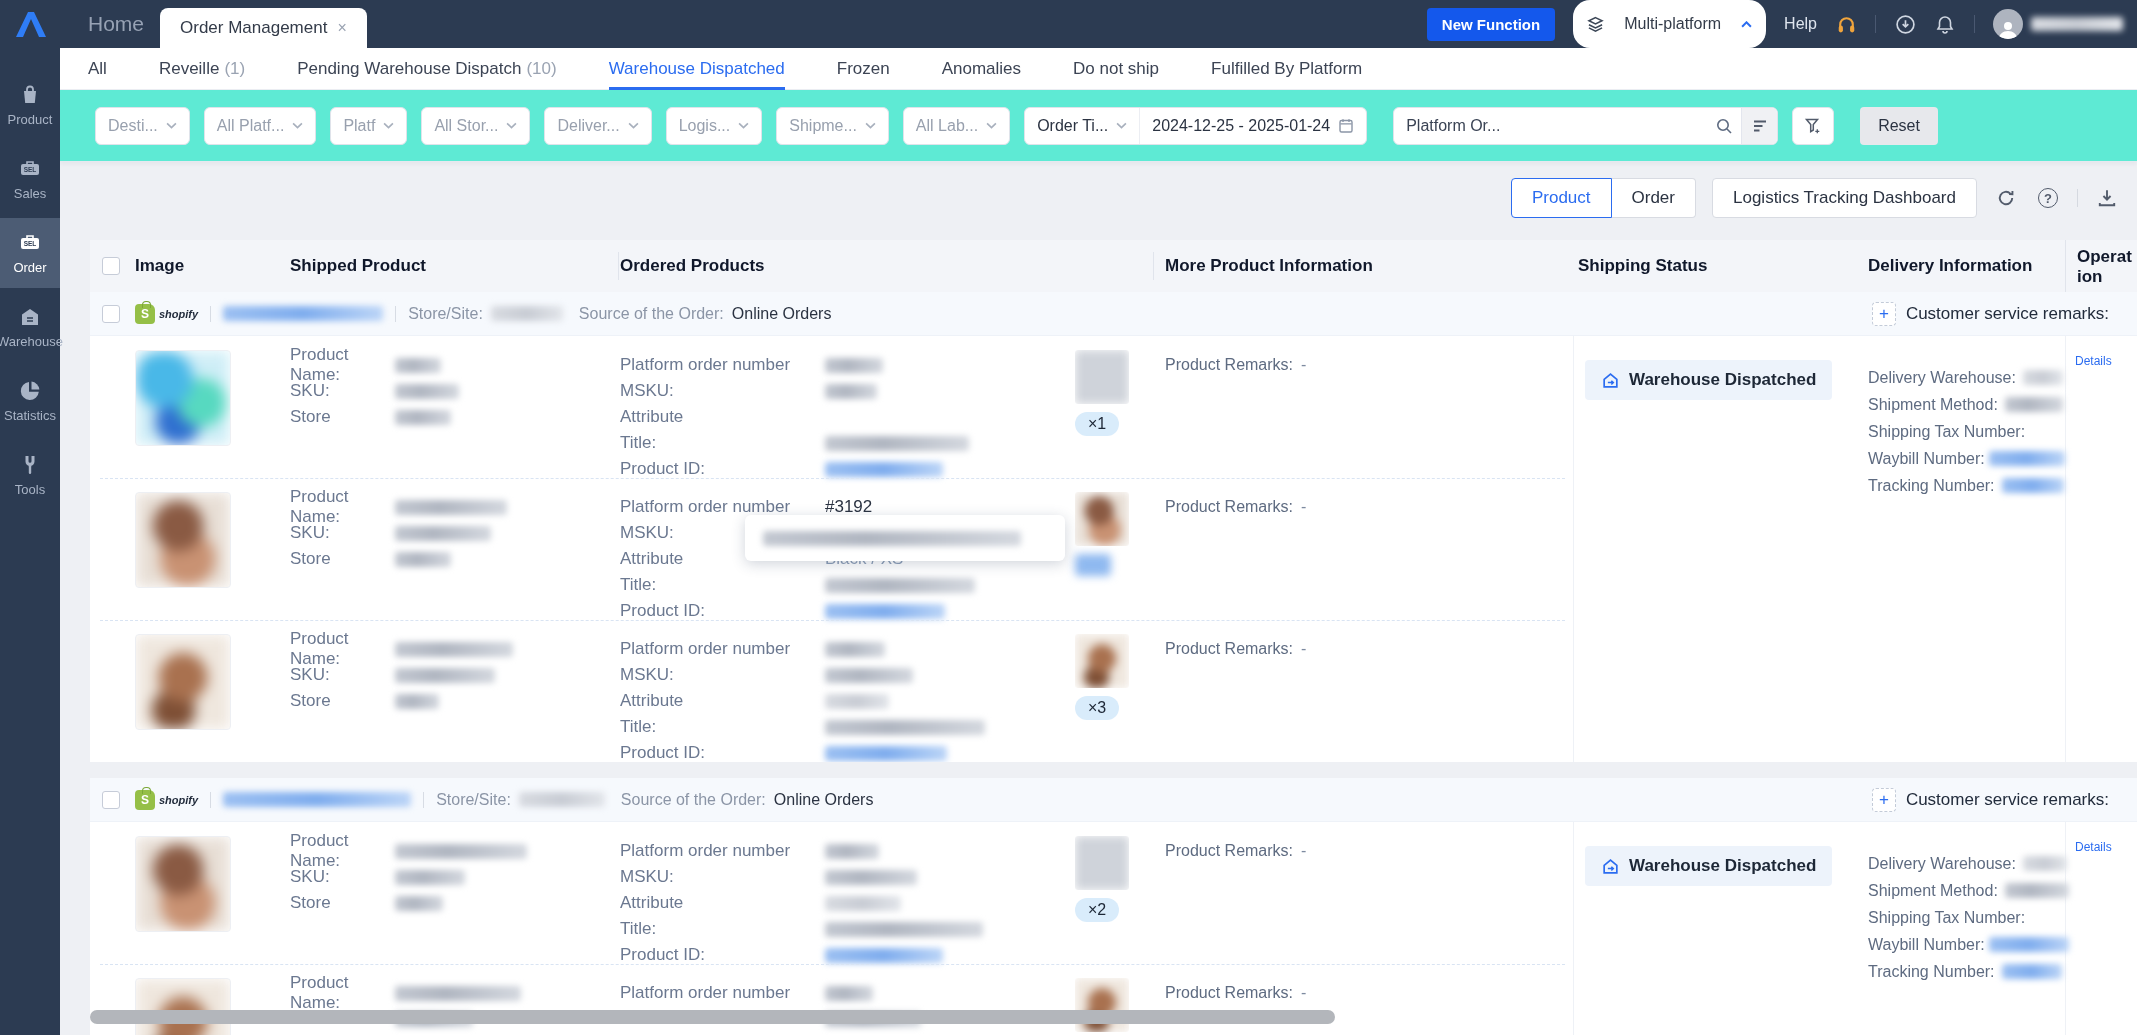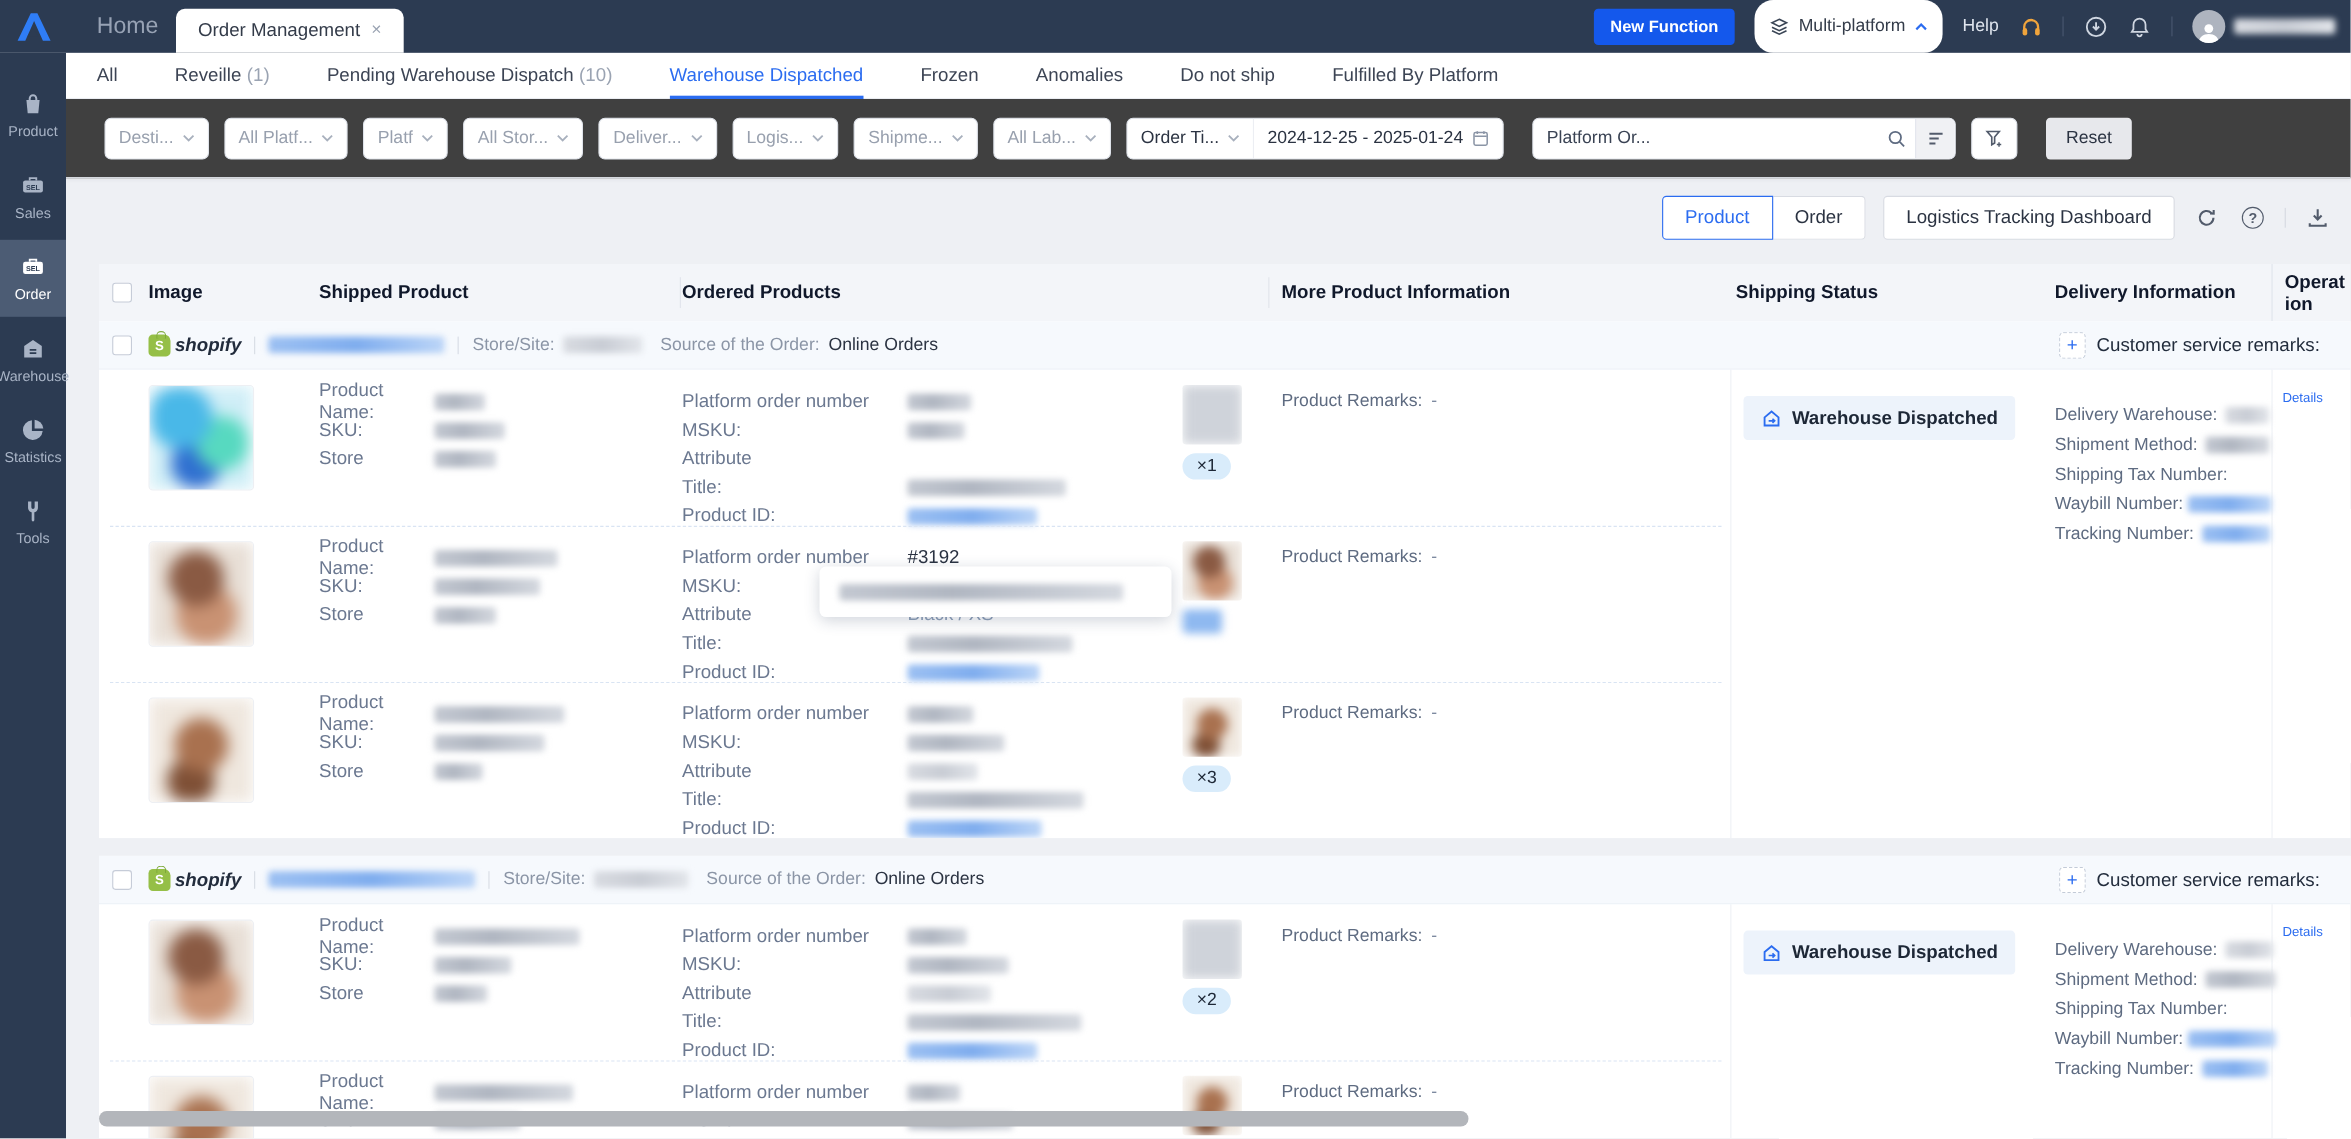--- a/index.html
+++ b/index.html
@@ -7,40 +7,40 @@
     font-family:"Liberation Sans", sans-serif; background:#eef0f4; position:relative; }
 
   
   .topbar { position:absolute; left:0; top:0; width:2137px; height:48px; background:#2c3b52; z-index:30; display:flex; align-items:center; }
   .logo { position:absolute; left:0; top:0; width:60px; height:48px; display:flex; align-items:center; justify-content:center; }
   .tab-home { position:absolute; left:88px; top:0; height:48px; display:flex; align-items:center; color:#97a2b4; font-size:21px; cursor:pointer; }
   .tab-active { position:absolute; left:160px; top:8px; height:40px; background:#fff; border-radius:8px 8px 0 0; display:flex; align-items:center; gap:10px; padding:0 20px; font-size:17px; color:#333b49; }
   .tab-close { color:#9aa3b2; font-size:16px; cursor:pointer; }
   .topbar-right { position:absolute; right:14px; top:0; height:48px; display:flex; align-items:center; gap:18px; }
   .btn-newfn { background:#1458ec; color:#fff; font-size:15px; font-weight:bold; padding:8px 15px; border-radius:4px; cursor:pointer; }
-  .pill-platform { background:#fff; border-radius:17px; height:48px; display:flex; align-items:center; gap:9px; padding:0 14px; font-size:16px; color:#333b49; cursor:pointer; }
+  .pill-platform { background:#fff; border-radius:17px; height:48px; display:flex; align-items:center; gap:20px; padding:0 14px; font-size:16px; color:#333b49; cursor:pointer; }
   .help-link { color:#dfe5ee; font-size:16px; cursor:pointer; }
   .tb-ico { width:22px; height:22px; display:flex; align-items:center; justify-content:center; cursor:pointer; }
   .tb-div { width:1px; height:18px; background:#4a5871; }
   .avatar-wrap { display:flex; align-items:center; gap:8px; }
   .avatar { width:30px; height:30px; border-radius:50%; background:#aeb4bf; display:flex; align-items:flex-end; justify-content:center; overflow:hidden; }
 
   
   .sidebar { position:absolute; left:0; top:48px; width:60px; height:987px; background:#2c3b52; z-index:25; }
   .side-item { position:absolute; left:0; width:60px; height:70px; display:flex; flex-direction:column; align-items:center; justify-content:center; gap:5px; color:#a9b4c6; font-size:13px; cursor:pointer; }
   .side-item.active { background:#4c5c74; color:#fff; }
 
   
   .subtabs { position:absolute; left:60px; top:48px; width:2077px; height:42px; background:#fff; display:flex; align-items:center; gap:52px; padding:0 28px; border-bottom:1px solid #eceef3; z-index:20; }
   .stab { font-size:17px; color:#3c4454; height:42px; display:flex; align-items:center; gap:5px; cursor:pointer; white-space:nowrap; }
   .stab .cnt { color:#9aa3b2; }
   .stab.active { color:#2b6cf0; border-bottom:3px solid #2b6cf0; padding-top:3px; }
 
   
-  .filterbar { position:absolute; left:60px; top:90px; width:2077px; height:72px; background:#404040; display:flex; align-items:center; gap:14px; padding:0 0 0 35px; border-bottom:1px solid #e6e9f0; box-shadow:0 2px 4px rgba(30,40,60,.05); z-index:20; }
+  .filterbar { position:absolute; left:60px; top:90px; width:2077px; height:72px; background:#5eead4; display:flex; align-items:center; gap:14px; padding:0 0 0 35px; border-bottom:1px solid #e6e9f0; box-shadow:0 2px 4px rgba(30,40,60,.05); z-index:20; }
   .dd { height:38px; border:1px solid #dfe3ea; border-radius:6px; display:flex; align-items:center; gap:8px; padding:0 12px; font-size:16px; color:#98a0ae; background:#fff; cursor:pointer; white-space:nowrap; }
   .dd-combo { height:38px; border:1px solid #dfe3ea; border-radius:6px; display:flex; align-items:center; background:#fff; }
   .dd-combo .seg1 { display:flex; align-items:center; gap:8px; padding:0 12px; font-size:16px; color:#2b3342; border-right:1px solid #eceef3; height:100%; cursor:pointer; }
   .dd-combo .seg2 { display:flex; align-items:center; gap:8px; padding:0 12px; font-size:16px; color:#2b3342; cursor:pointer; }
   .searchbox { height:38px; width:385px; border:1px solid #dfe3ea; border-radius:6px; display:flex; align-items:center; background:#fff; overflow:hidden; }
   .searchbox input { flex:1; border:none; outline:none; font-size:16px; color:#2b3342; padding:0 12px; font-family:"Liberation Sans", sans-serif; }
   .searchbox input::placeholder { color:#3a4354; }
   .search-ico-btn { width:34px; height:100%; display:flex; align-items:center; justify-content:center; cursor:pointer; }
   .sort-ico-btn { width:36px; height:100%; background:#f0f1f4; display:flex; align-items:center; justify-content:center; cursor:pointer; border-left:1px solid #e3e6ee; }
   .funnel-btn { width:42px; height:38px; border:1px solid #dfe3ea; border-radius:6px; display:flex; align-items:center; justify-content:center; background:#fff; cursor:pointer; }
@@ -62,21 +62,21 @@
   .thead { position:absolute; left:0; top:0; width:2047px; height:52px; background:#f3f5f9; display:flex; align-items:center; font-size:17px; font-weight:bold; color:#10182b; }
   .th { position:absolute; top:0; height:52px; display:flex; align-items:center; }
   .th-sep { position:absolute; top:12px; height:28px; width:1px; background:#e0e4ec; }
   .checkbox { width:18px; height:18px; border:1.5px solid #c6ccd8; border-radius:3px; background:#fff; cursor:pointer; }
 
   .group { position:absolute; left:0; width:2047px; background:#fff; overflow:hidden; }
   .ghead { position:absolute; left:0; top:0; width:2047px; height:44px; background:#f6f9fd; display:flex; align-items:center; font-size:16px; color:#8b95a6; border-bottom:1px solid #eef2f8; }
   .shopify-badge { display:flex; align-items:center; gap:4px; }
   .shopify-bag { width:20px; height:20px; background:#95bf47; border-radius:4px 6px 4px 4px; color:#fff; font-weight:bold; font-size:12px; display:flex; align-items:center; justify-content:center; position:relative; }
   .shopify-bag::before { content:""; position:absolute; top:-3px; right:4px; width:7px; height:6px; border:1.5px solid #7ca838; border-bottom:none; border-radius:4px 4px 0 0; }
-  .shopify-word { font-size:17px; font-weight:bold; font-style:italic; color:#222c3c; }
+  .shopify-word { font-size:11px; font-weight:bold; font-style:italic; color:#222c3c; }
   .gdiv { width:1px; height:16px; background:#d7dce4; margin:0 12px; }
   .remarks { position:absolute; right:28px; top:0; height:44px; display:flex; align-items:center; gap:10px; }
   .plus-btn { width:24px; height:24px; border:1px dashed #c3cbd8; border-radius:4px; color:#2b6cf0; font-size:17px; display:flex; align-items:center; justify-content:center; cursor:pointer; background:#fff; }
   .remarks-label { font-size:17px; color:#222c3c; }
 
   .prow { position:absolute; left:0; width:2047px; height:142px; }
   .row-sep { position:absolute; left:10px; width:1465px; height:0; border-top:1.5px dashed #d9e4f3; }
   .vline { position:absolute; top:44px; bottom:0; width:1px; background:#eef1f6; }
 
   .pimg { position:absolute; left:45px; top:14px; width:96px; height:96px; border-radius:4px; border:1px solid #edeff3; overflow:hidden; }

